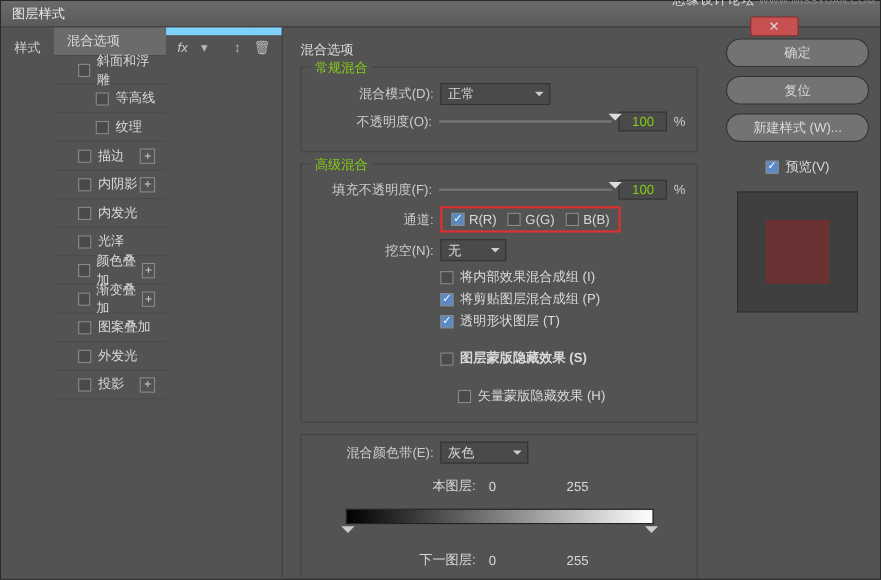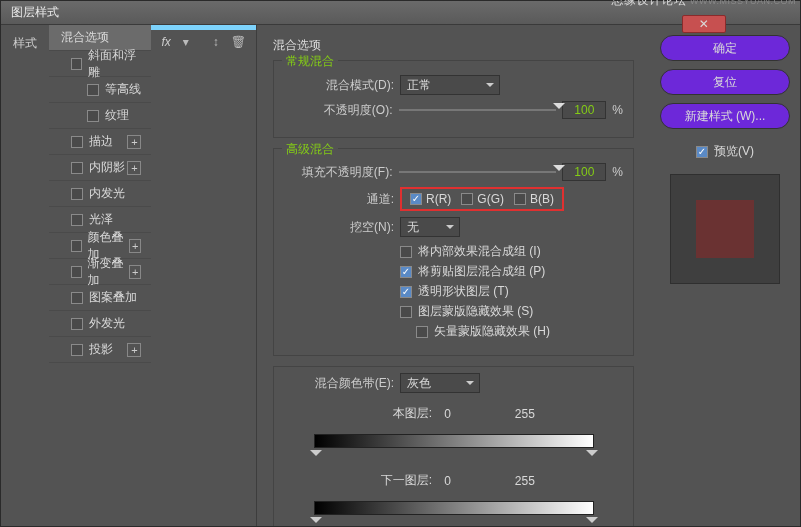--- a/index.html
+++ b/index.html
@@ -17,21 +17,21 @@
 .left-head{padding:10px 12px 6px;color:#ccc}
 .style-list{flex:1;overflow:auto}
 .style-item{display:flex;align-items:center;justify-content:space-between;height:26px;padding:0 10px 0 22px;border-bottom:1px solid #4a4a4a;cursor:pointer}
 .style-item.selected{background:#6b6b6b}
 .style-item.header{padding-left:12px;font-weight:normal}
 .style-item .lbl{display:flex;align-items:center;gap:6px}
 .chk{width:12px;height:12px;border:1px solid #8a8a8a;background:#4a4a4a;display:inline-flex;align-items:center;justify-content:center}
 .chk.checked{background:#5a8ac6}
 .chk.checked::after{content:"✓";font-size:10px;color:#fff;line-height:1}
 .plus{width:14px;height:14px;border:1px solid #888;display:flex;align-items:center;justify-content:center;font-size:11px;color:#ccc}
-.left-footer{height:28px;border-top:5px solid #7dd3fc;display:flex;align-items:center;gap:12px;padding:0 10px}
+.left-footer{height:28px;border-top:7px solid #7dd3fc;display:flex;align-items:center;gap:12px;padding:0 10px}
 .left-footer .fx{font-style:italic;color:#ccc}
 .left-footer .ic{color:#bbb;cursor:pointer}
 
 .mid{flex:1;padding:8px 16px;overflow:auto}
 .sect-title{color:#ddd;margin:4px 0 6px}
 .group{border:1px solid #444;padding:8px 10px 12px;margin-bottom:10px;position:relative}
 .group>.g-title{position:absolute;top:-8px;left:8px;background:#535353;padding:0 4px;color:#84cc16}
 .row{display:flex;align-items:center;gap:6px;margin:6px 0}
 .row .lab{width:110px;text-align:right;color:#ccc}
 .sel{background:#4a4a4a;border:1px solid #333;height:20px;min-width:100px;padding:0 18px 0 6px;position:relative;display:inline-flex;align-items:center}
@@ -44,21 +44,21 @@
 .redbox{border:2px solid #e03030;padding:3px 8px;display:inline-flex;align-items:flex-end;gap:10px}
 .chn{display:inline-flex;align-items:center;gap:4px}
 .gradient-slider{position:relative;height:26px;width:280px;margin:2px auto}
 .gradient-slider .grad{height:14px;background:linear-gradient(to right,#000,#fff);border:1px solid #222}
 .gradient-slider .stop{position:absolute;width:0;height:0;border:6px solid transparent;border-bottom-color:#ccc;top:-2px}
 .gradient-slider .stop.bot{border-bottom-color:transparent;border-top-color:#ccc;top:auto;bottom:-2px}
 .band-row{display:flex;align-items:center;justify-content:center;gap:12px;margin:12px 0}
 .band-row .lab2{width:60px;text-align:right}
 
 .right{width:150px;padding:10px;display:flex;flex-direction:column;gap:8px;align-items:center}
-.btn{width:130px;height:26px;border:1px solid #333;background:#6d28d9;border-radius:13px;display:flex;align-items:center;justify-content:center;cursor:pointer}
+.btn{width:130px;height:26px;border:1px solid #333;background:#737373;border-radius:13px;display:flex;align-items:center;justify-content:center;cursor:pointer}
 .preview-chk{display:flex;align-items:center;gap:6px;margin-top:6px}
 .preview{width:110px;height:110px;background:#3f3f3f;border:1px solid #2f2f2f;margin-top:6px;display:flex;align-items:center;justify-content:center}
 .preview .sw{width:58px;height:58px;background:#6a3232}
 </style>
 </head>
 <body>
 
 <div class="window">
   <div class="titlebar">
     <span class="title">图层样式</span>
@@ -232,21 +232,21 @@
               <span>将内部效果混合成组 (I)</span>
             </div>
             <div class="row" style="margin: 3px 0px;">
               <span class="chk checked"></span>
               <span>将剪贴图层混合成组 (P)</span>
             </div>
             <div class="row" style="margin: 3px 0px;">
               <span class="chk checked"></span>
               <span>透明形状图层 (T)</span>
             </div>
-            <div class="row" style="margin: 3px 0px;">
+            <div class="row" style="margin: 17px 0px; font-weight: bold;">
               <span class="chk"></span>
               <span>图层蒙版隐藏效果 (S)</span>
             </div>
             <div class="row" style="margin: 3px 16px;">
               <span class="chk"></span>
               <span>矢量蒙版隐藏效果 (H)</span>
             </div>
           </div>
       </div>
 

